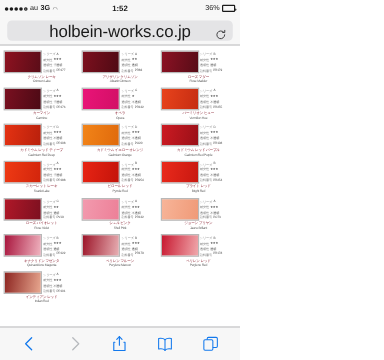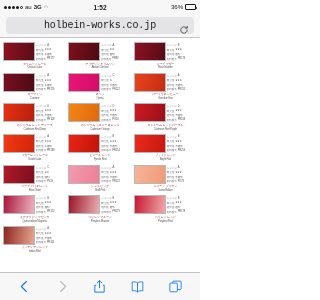--- a/index.html
+++ b/index.html
@@ -48,21 +48,21 @@
     border-bottom:0.5px solid #c4c4c6;
     display:flex; align-items:center; justify-content:center;
     position:relative; padding:0 6px;
   }
   .url-field{
     background:#e4e4e6; border-radius:4px;
     height:17px; width:100%;
     display:flex; align-items:center; justify-content:center;
     position:relative;
   }
-  .url-text{ font-size:10px; color:#1a1a1a; letter-spacing:-0.1px;font-family:Liberation Mono, monospace; }
+  .url-text{ font-size:14px; color:#1a1a1a; letter-spacing:-0.1px; }
   .reload-btn{
     position:absolute; right:5px; top:50%; transform:translateY(-50%);
     width:10px; height:10px; color:#3a3a3c;
   }
 
   
   .page{
     height:234px; overflow:hidden; background:#fff;
     padding:3px 2px 0 2px;
   }

